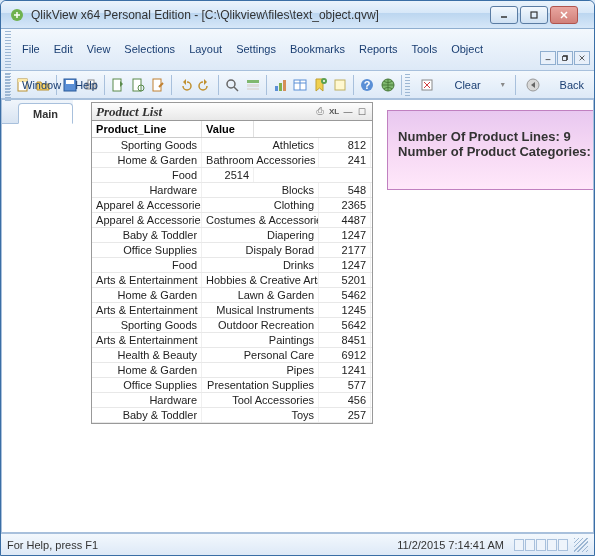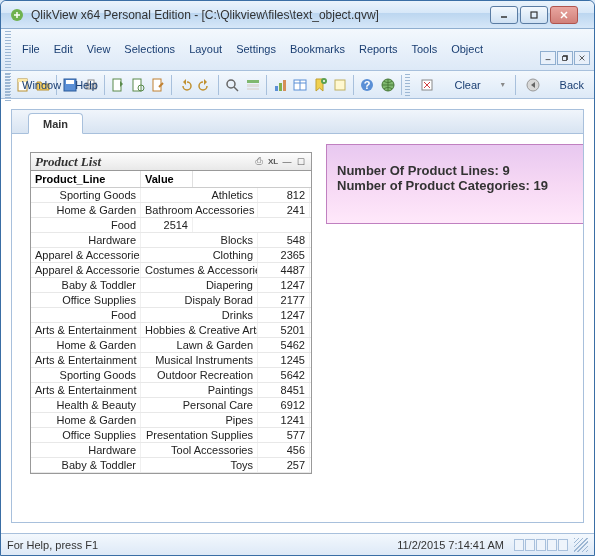--- a/index.html
+++ b/index.html
@@ -22,28 +22,28 @@
 .menubar .mdi-btns { position: absolute; right: 4px; top: 22px; display: flex; gap: 0; }
 .mdi-btn { width: 16px; height: 14px; border: 1px solid #8faecf; background: #e8f0fa; display: flex; align-items: center; justify-content: center; cursor: pointer; margin-left: 1px; }
 
 .toolbar { height: 28px; background: linear-gradient(to bottom,#f3f8fd,#dde9f7); border-bottom: 1px solid #a8c0dc; display:flex; align-items: center; padding: 0 4px; gap: 2px; }
 .toolbar .grip { width:6px; height:22px; background: repeating-linear-gradient(to bottom,#9db7d3 0,#9db7d3 1px,transparent 1px,transparent 3px); margin-right:2px;}
 .tbtn { width: 22px; height: 22px; display:flex; align-items:center; justify-content:center; border-radius:3px; cursor:pointer; }
 .tsep { width:1px; height:20px; background:#a8c0dc; margin:0 2px; }
 .toolbar .text-btn { padding:0 6px; height:22px; display:flex; align-items:center; gap:20px; color:#1a3e72; border-radius:3px; cursor:pointer; }
 
 
-.doc-area { flex:1; background:#fff; border:1px solid #a8c0dc; margin:10px; display:flex; flex-direction:column; overflow:hidden; }
+.doc-area { flex:1; background:#fff; border:1px solid #a8c0dc; margin:0; display:flex; flex-direction:row; overflow:hidden; }
 .tabstrip { height:24px; background: linear-gradient(to bottom,#f0f5fb,#d8e4f2); display:flex; align-items:flex-end; padding-left:16px; border-bottom:1px solid #a8c0dc; }
 .tab { padding:4px 14px 3px; background:#fff; border:1px solid #a8c0dc; border-bottom:1px solid #fff; border-radius:4px 4px 0 0; font-weight:bold; color:#333; margin-bottom:-1px; cursor:pointer;}
 
 .sheet { flex:1; position:relative; background:#fff; overflow:hidden; }
 
 
-.list-obj { position:absolute; left:18px; top:18px; width:282px; border:1px solid #999; background:#fff; }
+.list-obj { position:absolute; left:18px; top:2px; width:282px; border:1px solid #999; background:#fff; }
 .caption { height:18px; background:linear-gradient(to bottom,#fdfdfd,#e8e8e8); border-bottom:1px solid #999; display:flex; align-items:center; padding:0 4px; }
 .caption .ctitle { flex:1; font-weight:bold; font-style:italic; font-size:13px; color:#333; font-family: Georgia, serif;}
 .caption .cicon { width:12px; height:12px; margin-left:2px; cursor:pointer; display:flex; align-items:center; justify-content:center; font-size:9px; color:#555;}
 .headers { display:flex; background:#fff; border-bottom:1px solid #ccc; }
 .headers .hcell { padding:2px 4px; font-weight:bold; font-size:11px; color:#000; border-right:1px solid #e0e0e0; display:flex; align-items:center; justify-content:space-between; cursor:pointer;}
 .hcell .sort { font-size:8px; color:#888; margin-left:2px; }
 .col-line { width:110px; }
 .col-cat { width:117px; }
 .col-val { width:52px; text-align:right; justify-content:flex-end; }
 .rows { }

